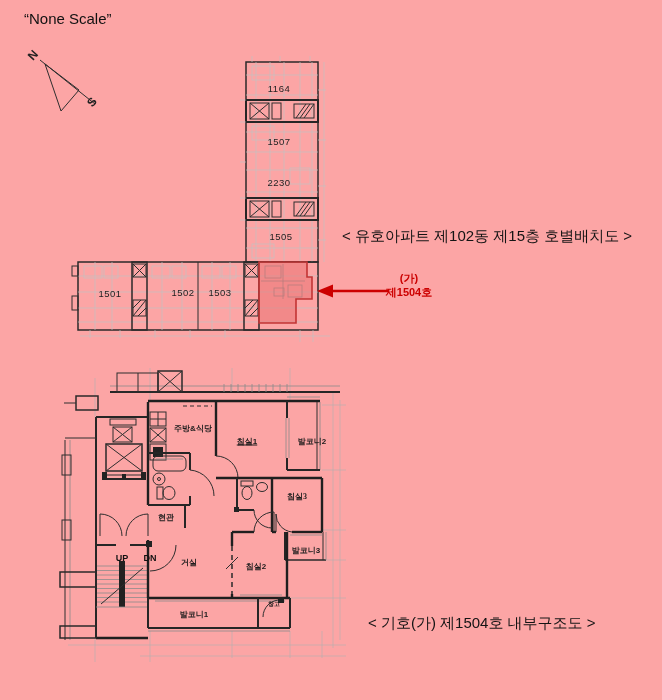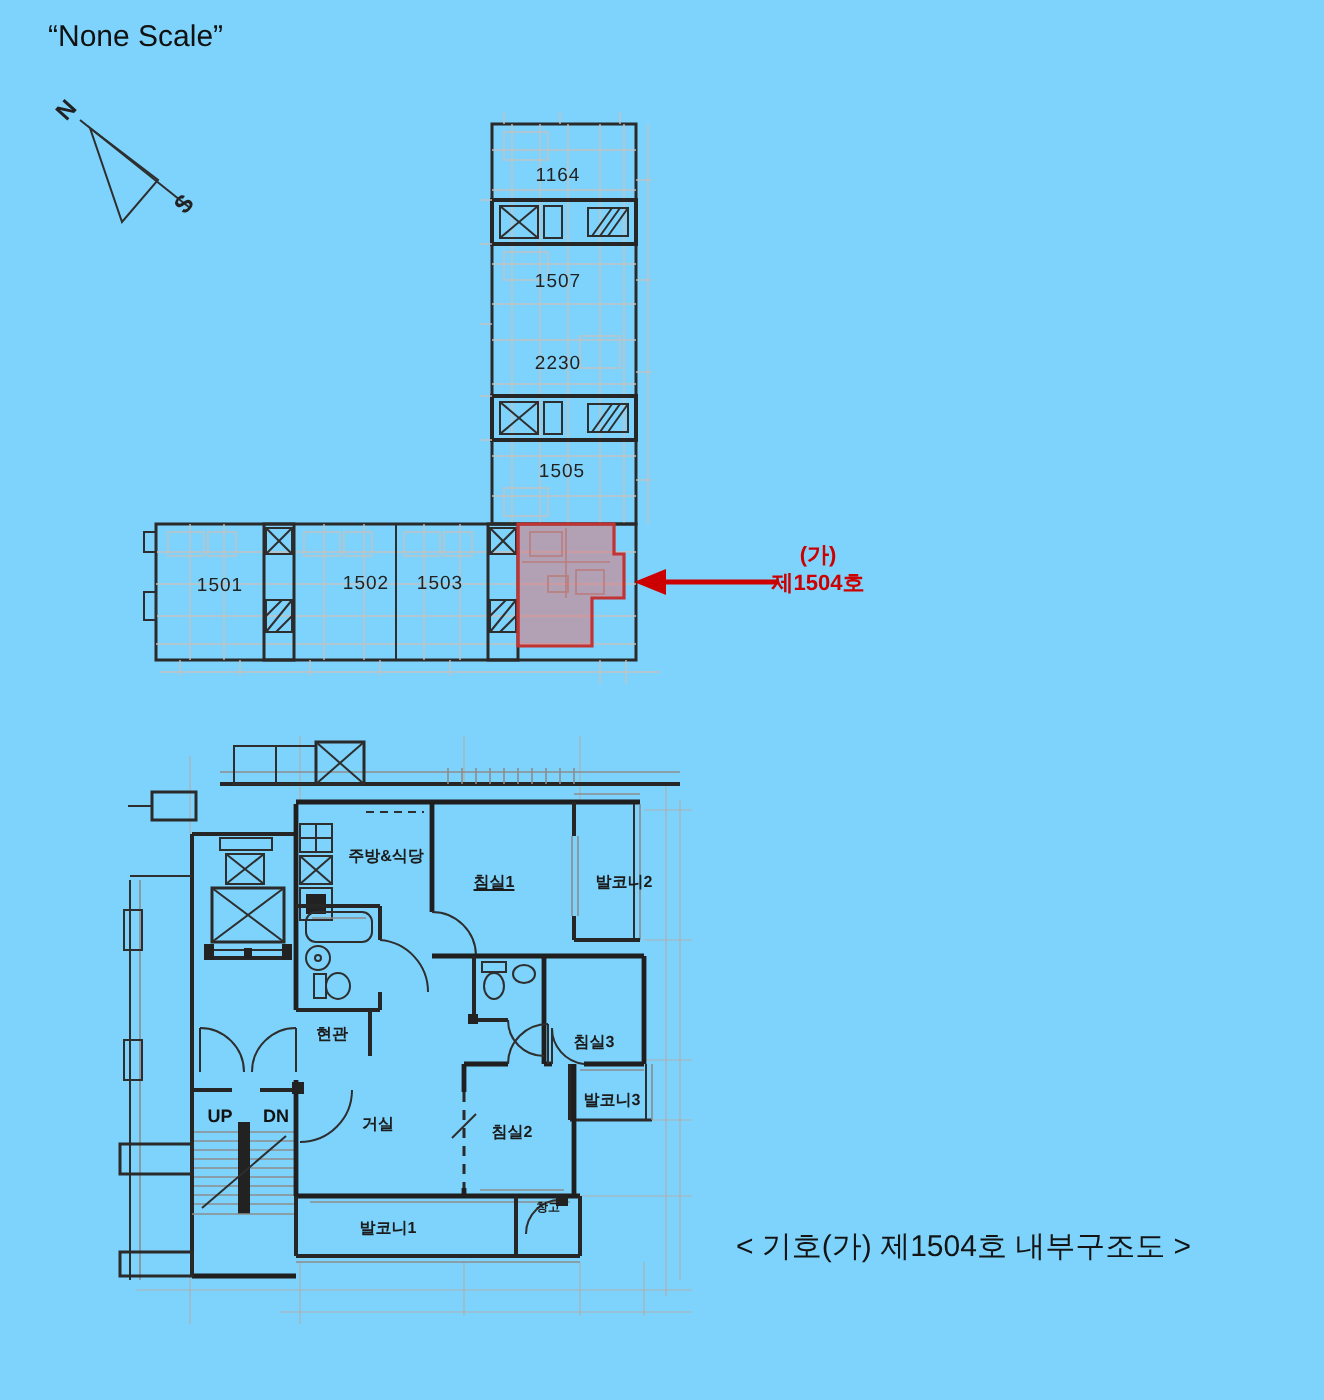--- a/index.html
+++ b/index.html
@@ -1,30 +1,30 @@
 <!DOCTYPE html>
 <html><head>
 <meta charset="utf-8">
 <style>
   html,body{margin:0;padding:0;background:#ffffff;}
-  .canvas{position:relative;width:662px;height:700px;background:#7dd3fc;overflow:hidden;
+  .canvas{position:relative;width:662px;height:700px;background:#fca5a5;overflow:hidden;
           font-family:"Liberation Sans",sans-serif;}
   svg{position:absolute;left:0;top:0;}
   .lbl{position:absolute;transform:translate(-50%,-50%);font-size:8px;font-weight:bold;
        color:#1c1c1c;white-space:nowrap;}
   .tiny{font-size:6px;}
   .unit{position:absolute;transform:translate(-50%,-50%);font-size:9.5px;font-weight:500;
         color:#222;white-space:nowrap;letter-spacing:0.5px;}
   .cap{position:absolute;font-size:15px;color:#141414;white-space:nowrap;}
   .scale-note{position:absolute;left:24px;top:10px;font-size:15px;color:#111;font-weight:500;}
   .anno{position:absolute;left:409px;top:272px;transform:translateX(-50%);color:#cc0000;
         font-size:11px;font-weight:bold;text-align:center;line-height:1.25;white-space:nowrap;}
   .compassLbl{position:absolute;transform:translate(-50%,-50%) rotate(-48deg);
               font-size:12px;font-weight:600;color:#222;}
-  .stair{position:absolute;transform:translate(-50%,-50%);font-size:9px;font-weight:bold;color:#111;}
+  .stair{position:absolute;transform:translate(-50%,-50%);font-size:9px;font-weight:bold;color:#111;margin-left:12px;}
   
   .s1{stroke:#2e2e2e;stroke-width:1;fill:none}
   .s15{stroke:#2a2a2a;stroke-width:1.5;fill:none}
   .s2{stroke:#262626;stroke-width:2;fill:none}
   .s25{stroke:#1f1f1f;stroke-width:2.4;fill:none}
   .thin{stroke:#8c8c8c;stroke-width:0.8;fill:none}
   .faint{stroke:#c2c2c2;stroke-width:0.7;fill:none}
   .dim{stroke:#b0b0b0;stroke-width:0.6;fill:none}
   .dark{fill:#222;stroke:none}
 </style>
@@ -361,30 +361,31 @@
   <div class="compassLbl" style="left:92px;top:102px;">S</div>
 
   <div class="unit" style="left:279px;top:88px;">1164</div>
   <div class="unit" style="left:279px;top:141px;">1507</div>
   <div class="unit" style="left:279px;top:182px;">2230</div>
   <div class="unit" style="left:281px;top:236px;">1505</div>
   <div class="unit" style="left:110px;top:293px;">1501</div>
   <div class="unit" style="left:175px;top:292px;padding-left:16px;">1502</div>
   <div class="unit" style="left:220px;top:292px;">1503</div>
 
+  <div class="cap" style="left:342px;top:227px;">&lt; 유호아파트 제102동 제15층 호별배치도 &gt;</div>
 
   <div class="anno">
     <div>(가)</div>
     <div>제1504호</div>
   </div>
 
   <div class="lbl" style="left:193px;top:428px;">주방&amp;식당</div>
   <div class="lbl" style="left:247px;top:441px;text-decoration:underline;">침실1</div>
   <div class="lbl" style="left:304px;top:441px;padding-left:16px;">발코니2</div>
-  <div class="lbl" style="left:297px;top:521px;">침실3</div>
+  <div class="lbl" style="left:297px;top:496px;font-family:Liberation Serif, serif;">침실3</div>
   <div class="lbl" style="left:306px;top:550px;">발코니3</div>
   <div class="lbl" style="left:189px;top:562px;">거실</div>
   <div class="lbl" style="left:256px;top:566px;">침실2</div>
   <div class="lbl" style="left:194px;top:614px;">발코니1</div>
   <div class="lbl" style="left:166px;top:517px;">현관</div>
   <div class="lbl tiny" style="left:274px;top:604px;">창고</div>
 
   <div class="stair" style="left:110px;top:558px;">UP</div>
   <div class="stair" style="left:138px;top:558px;">DN</div>
 

